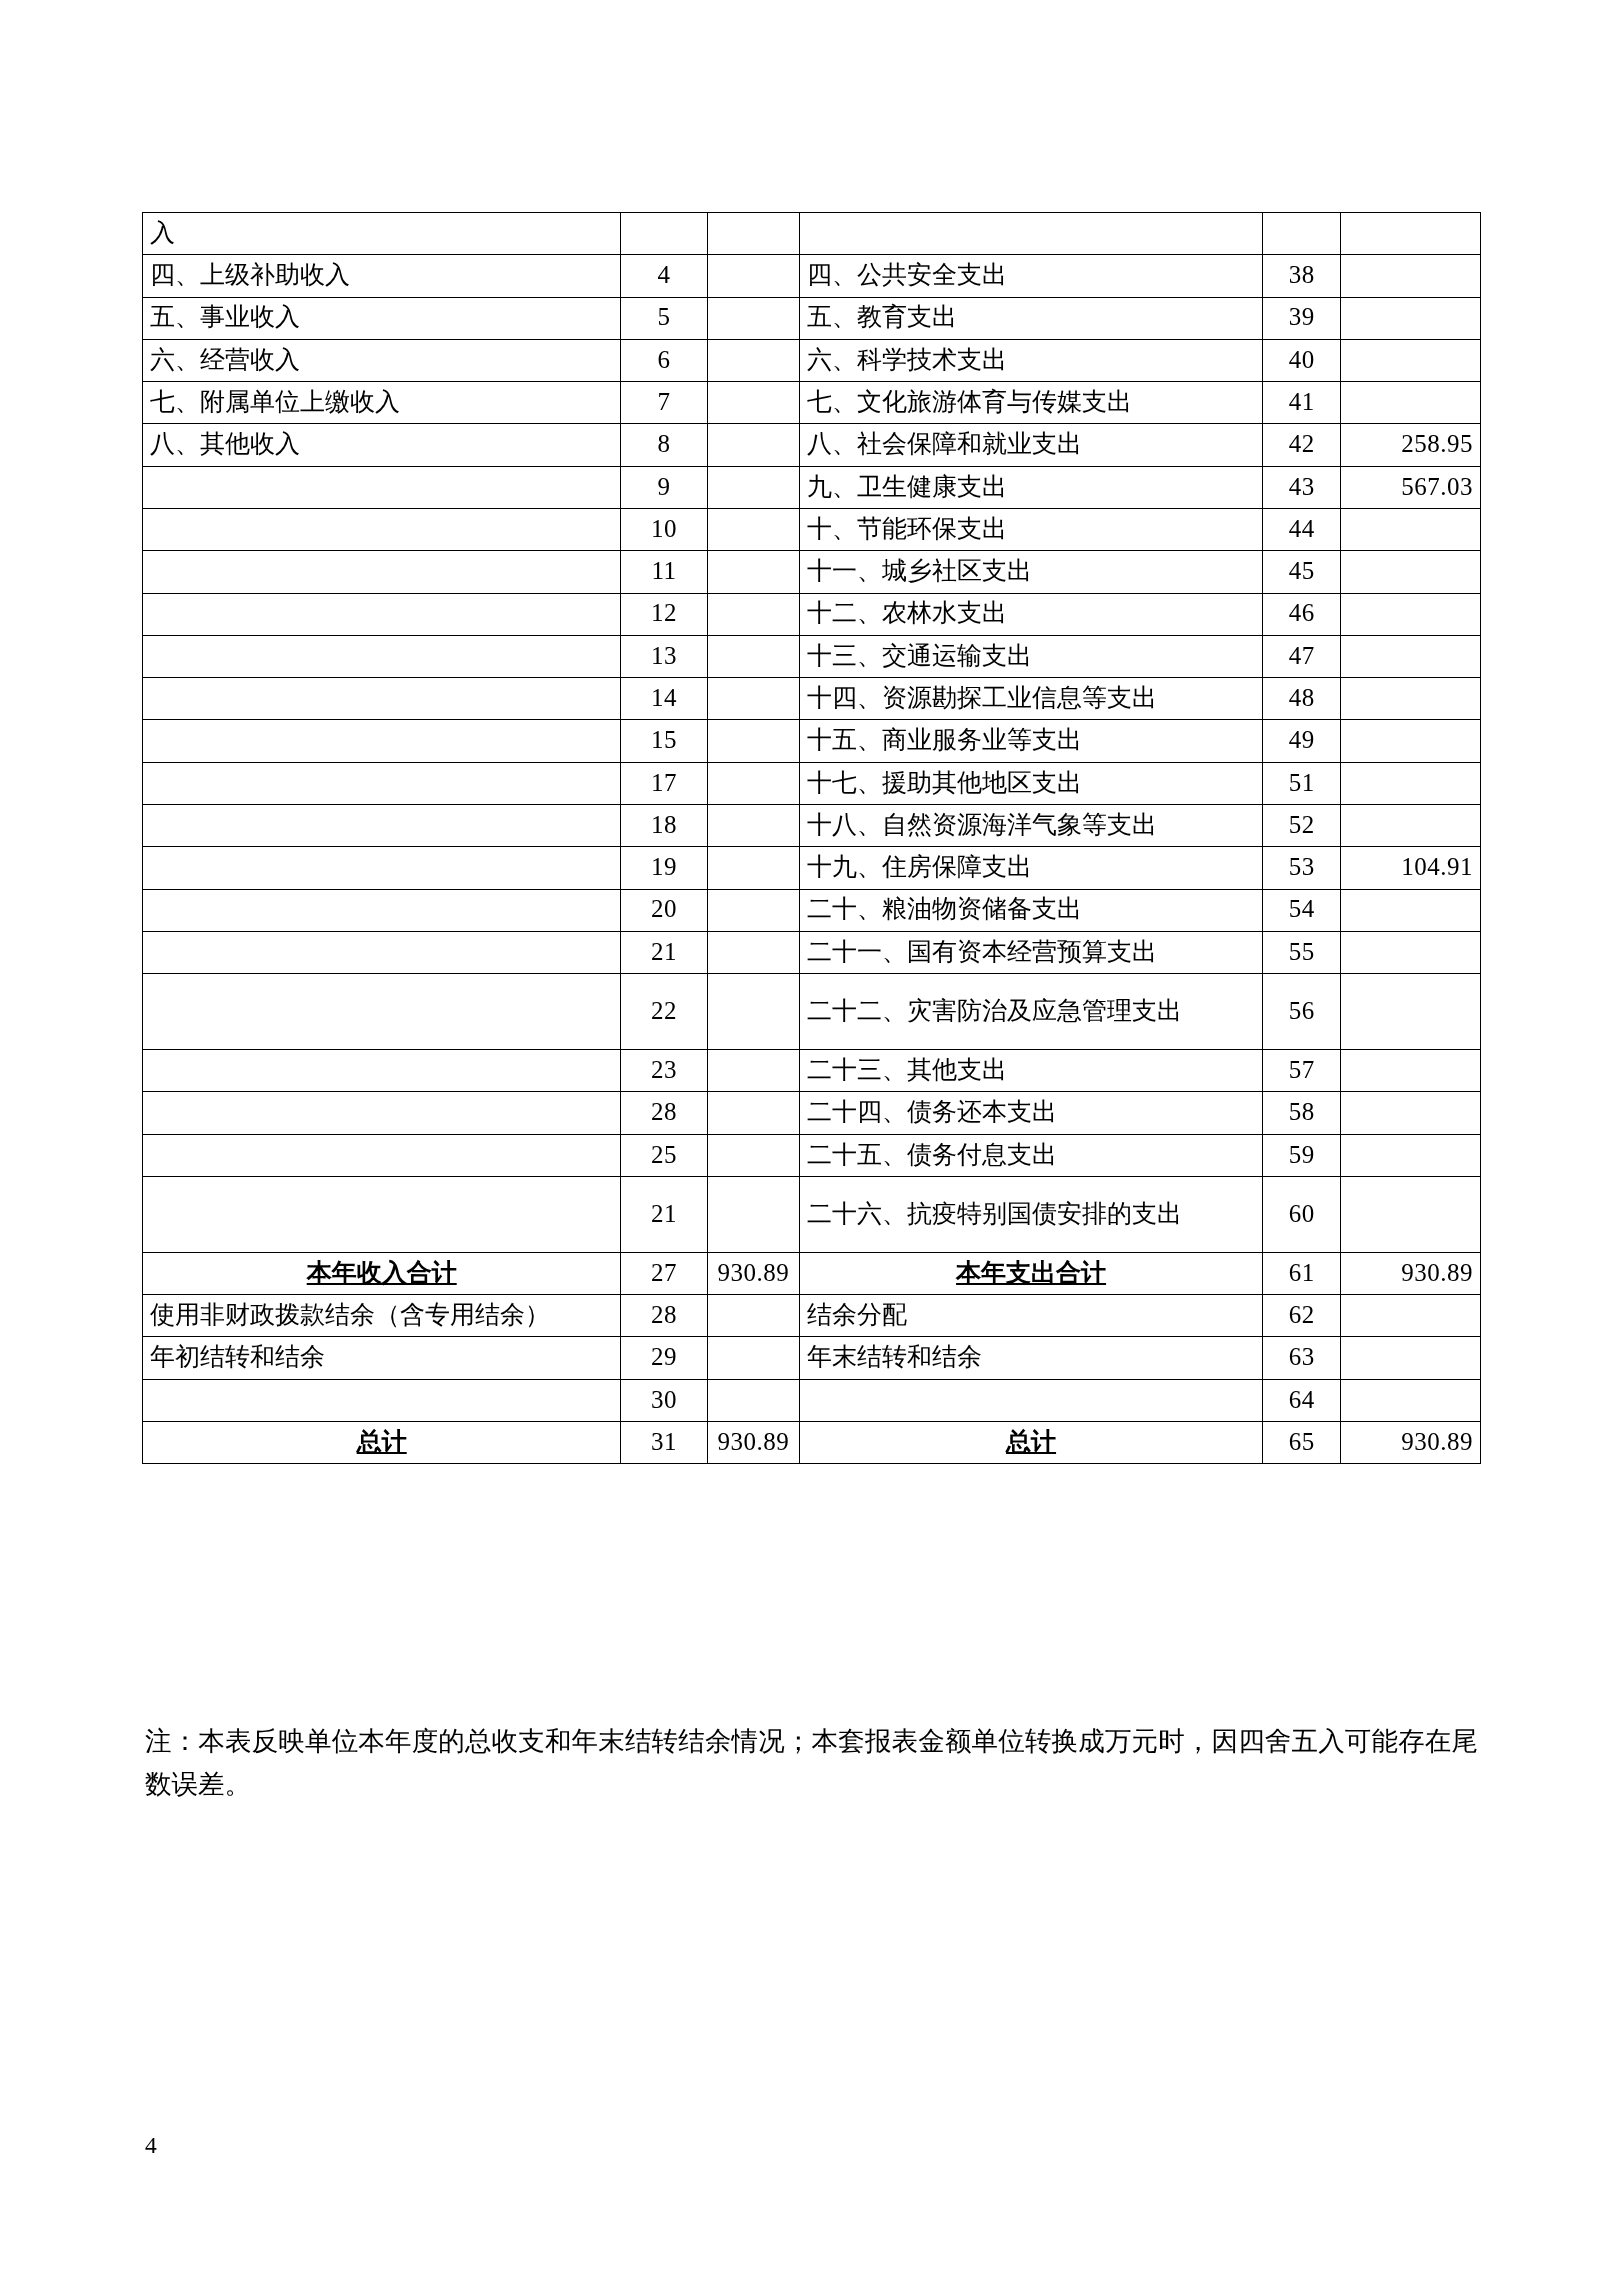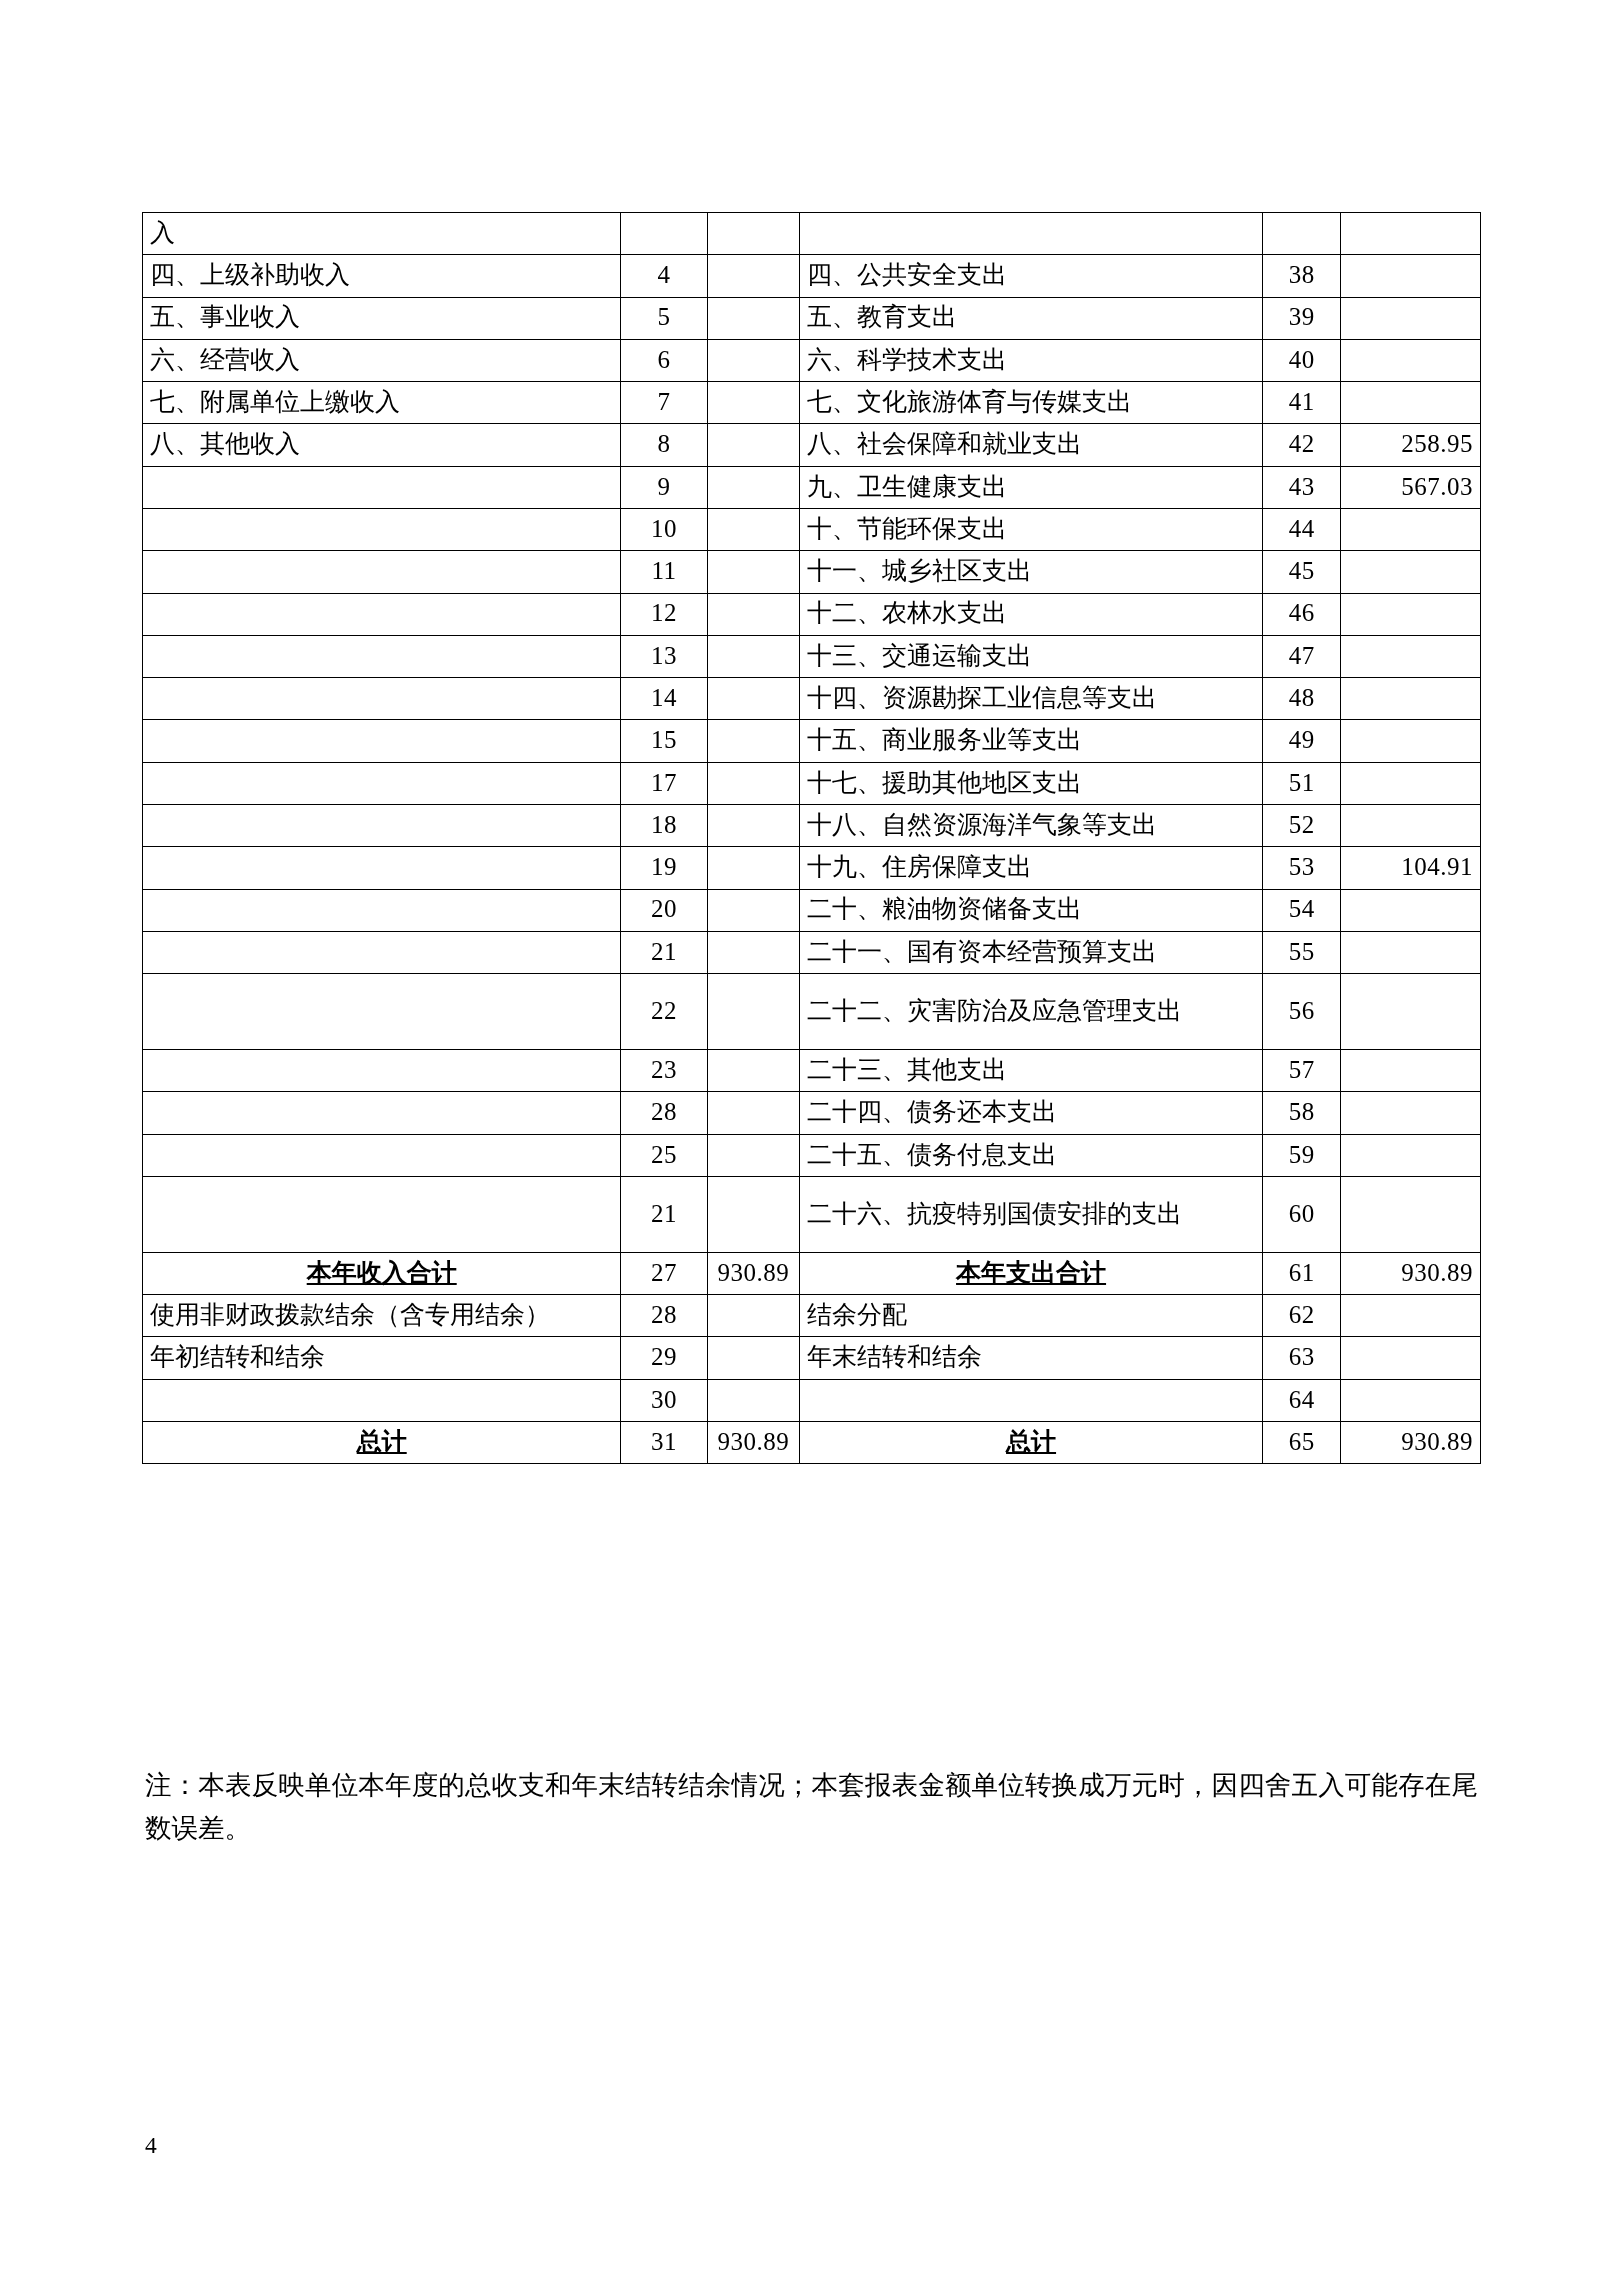--- a/index.html
+++ b/index.html
@@ -59,21 +59,20 @@
   .footnote {
     position: absolute;
     left: 145px;
     top: 1720px;
     width: 1333px;
     font-size: 26.5px;
     line-height: 1.62;
     text-align: justify;
     text-justify: inter-ideograph;
     font-family: "Liberation Serif", "DejaVu Serif", serif;
-    margin-top: 44px;
   }
 
   
   .page-number {
     position: absolute;
     left: 145px;
     top: 2132px;
     font-size: 23.5px;
     font-family: "Liberation Serif", "DejaVu Serif", serif;
   }

